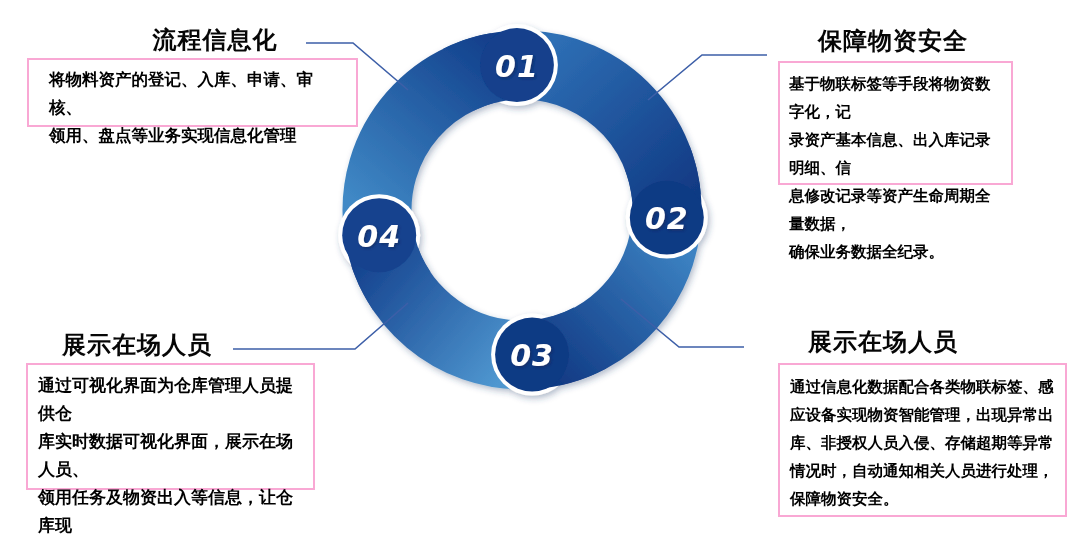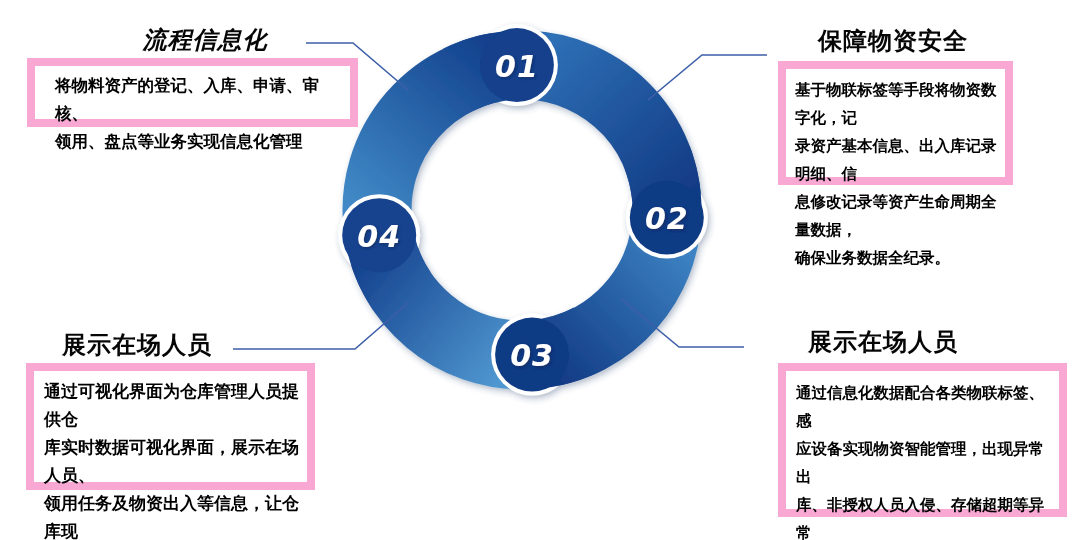--- a/index.html
+++ b/index.html
@@ -12,28 +12,28 @@
     font-family:"DejaVu Sans","Liberation Sans",sans-serif;
     font-style:italic;font-weight:700;font-size:30px;fill:#ffffff;
     text-anchor:middle;dominant-baseline:central;letter-spacing:1px;
   }
   .section-title{
     position:absolute;transform:translate(-50%,-50%);
     font-size:24px;font-weight:800;color:#060606;letter-spacing:1px;white-space:nowrap;
   }
   .desc-box{
     position:absolute;box-sizing:border-box;background:#ffffff;
-    border:8px solid #f9a8d4;color:#000000;font-weight:700;
+    border:2px solid #f9a8d4;color:#000000;font-weight:700;
     white-space:pre-line;text-align:left;
   }
   .box-tl{left:27px;top:58px;width:331px;height:69px;padding:5px 12px 0 20px;font-size:16.5px;line-height:28px;}
   .box-tr{left:778px;top:61px;width:235px;height:124px;padding:7px 6px 0 9px;font-size:15.5px;line-height:28px;}
   .box-bl{left:26px;top:363px;width:289px;height:127px;padding:7px 6px 0 10px;font-size:17px;line-height:28px;}
   .box-br{left:778px;top:363px;width:289px;height:154px;padding:8px 4px 0 10px;font-size:15.5px;line-height:28px;}
-  .t-tl{left:205px;top:40px;font-style:italic;}
+  .t-tl{left:215px;top:40px;}
   .t-tr{left:893px;top:41px;}
   .t-bl{left:137px;top:345px;}
   .t-br{left:883px;top:342px;}
 </style>
 </head>
 <body>
 
 <div class="canvas">
 
   <svg class="diagram-svg" width="1080" height="540" viewBox="0 0 1080 540">

